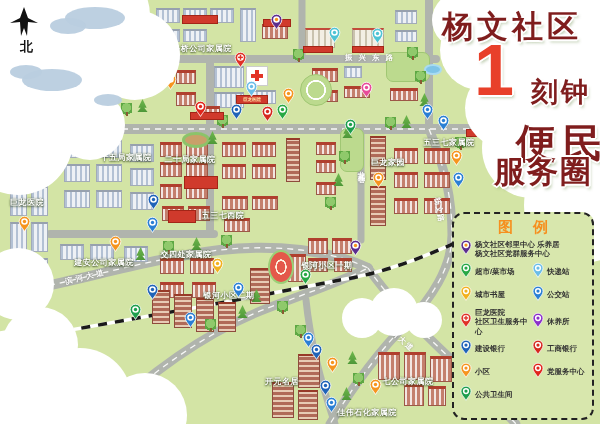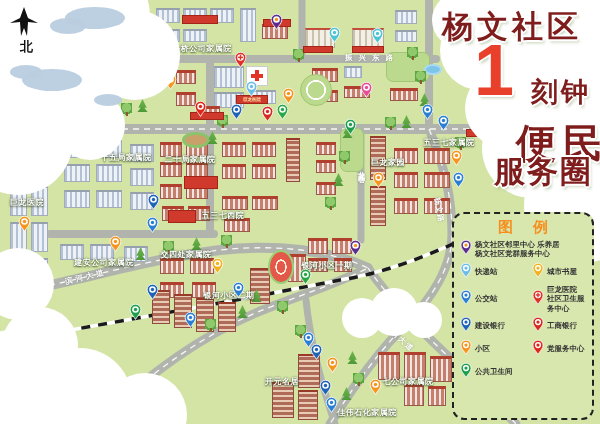--- a/index.html
+++ b/index.html
@@ -486,20 +486,28 @@
         <div class="litem span2">
           <span><svg width="12" height="16" viewBox="0 0 14 19">
     <path d="M7 18.4 C4.7 14 1 11.6 1 7.3 A6 5.9 0 0 1 13 7.3 C13 11.6 9.3 14 7 18.4 Z" fill="#5b2d8e" stroke="#fff" stroke-width="0.9"></path>
     <circle cx="7" cy="7.2" r="3.7" fill="#fff"></circle>
               <circle cx="7" cy="7.2" r="1.9" fill="#f6941e"></circle>
             </svg></span>
           <span class="ltxt">杨文社区邻里中心 乐养居<br>杨文社区党群服务中心</span>
         </div>
         <div class="litem">
           <span><svg width="12" height="16" viewBox="0 0 14 19">
+    <path d="M7 18.4 C4.7 14 1 11.6 1 7.3 A6 5.9 0 0 1 13 7.3 C13 11.6 9.3 14 7 18.4 Z" fill="#27a844" stroke="#fff" stroke-width="0.9"></path>
+    <circle cx="7" cy="7.2" r="3.7" fill="#fff"></circle>
+              <circle cx="7" cy="7.2" r="1.9" fill="#27a844"></circle>
+            </svg></span>
+          <span class="ltxt">超市/菜市场</span>
+        </div>
+        <div class="litem">
+          <span><svg width="12" height="16" viewBox="0 0 14 19">
     <path d="M7 18.4 C4.7 14 1 11.6 1 7.3 A6 5.9 0 0 1 13 7.3 C13 11.6 9.3 14 7 18.4 Z" fill="#6bbde8" stroke="#fff" stroke-width="0.9"></path>
     <circle cx="7" cy="7.2" r="3.7" fill="#fff"></circle>
               <circle cx="7" cy="7.2" r="1.9" fill="#6bbde8"></circle>
             </svg></span>
           <span class="ltxt">快递站</span>
         </div>
         <div class="litem">
           <span><svg width="12" height="16" viewBox="0 0 14 19">
     <path d="M7 18.4 C4.7 14 1 11.6 1 7.3 A6 5.9 0 0 1 13 7.3 C13 11.6 9.3 14 7 18.4 Z" fill="#f2b11f" stroke="#fff" stroke-width="0.9"></path>
     <circle cx="7" cy="7.2" r="3.7" fill="#fff"></circle>
@@ -516,20 +524,28 @@
           <span class="ltxt">公交站</span>
         </div>
         <div class="litem">
           <span><svg width="12" height="16" viewBox="0 0 14 19">
     <path d="M7 18.4 C4.7 14 1 11.6 1 7.3 A6 5.9 0 0 1 13 7.3 C13 11.6 9.3 14 7 18.4 Z" fill="#e03026" stroke="#fff" stroke-width="0.9"></path>
     <circle cx="7" cy="7.2" r="3.7" fill="#fff"></circle>
               <rect x="6.2" y="4.4" width="1.6" height="5.4" fill="#e03026"></rect>
               <rect x="4.3" y="6.3" width="5.4" height="1.6" fill="#e03026"></rect>
             </svg></span>
           <span class="ltxt">巨龙医院<br>社区卫生服务中心</span>
+        </div>
+        <div class="litem">
+          <span><svg width="12" height="16" viewBox="0 0 14 19">
+    <path d="M7 18.4 C4.7 14 1 11.6 1 7.3 A6 5.9 0 0 1 13 7.3 C13 11.6 9.3 14 7 18.4 Z" fill="#8b30c9" stroke="#fff" stroke-width="0.9"></path>
+    <circle cx="7" cy="7.2" r="3.7" fill="#fff"></circle>
+              <circle cx="7" cy="7.2" r="1.9" fill="#8b30c9"></circle>
+            </svg></span>
+          <span class="ltxt">休养所</span>
         </div>
         <div class="litem">
           <span><svg width="12" height="16" viewBox="0 0 14 19">
     <path d="M7 18.4 C4.7 14 1 11.6 1 7.3 A6 5.9 0 0 1 13 7.3 C13 11.6 9.3 14 7 18.4 Z" fill="#1f63b8" stroke="#fff" stroke-width="0.9"></path>
     <circle cx="7" cy="7.2" r="3.7" fill="#fff"></circle>
               <circle cx="7" cy="7.2" r="1.9" fill="#1f63b8"></circle>
             </svg></span>
           <span class="ltxt">建设银行</span>
         </div>
         <div class="litem">

